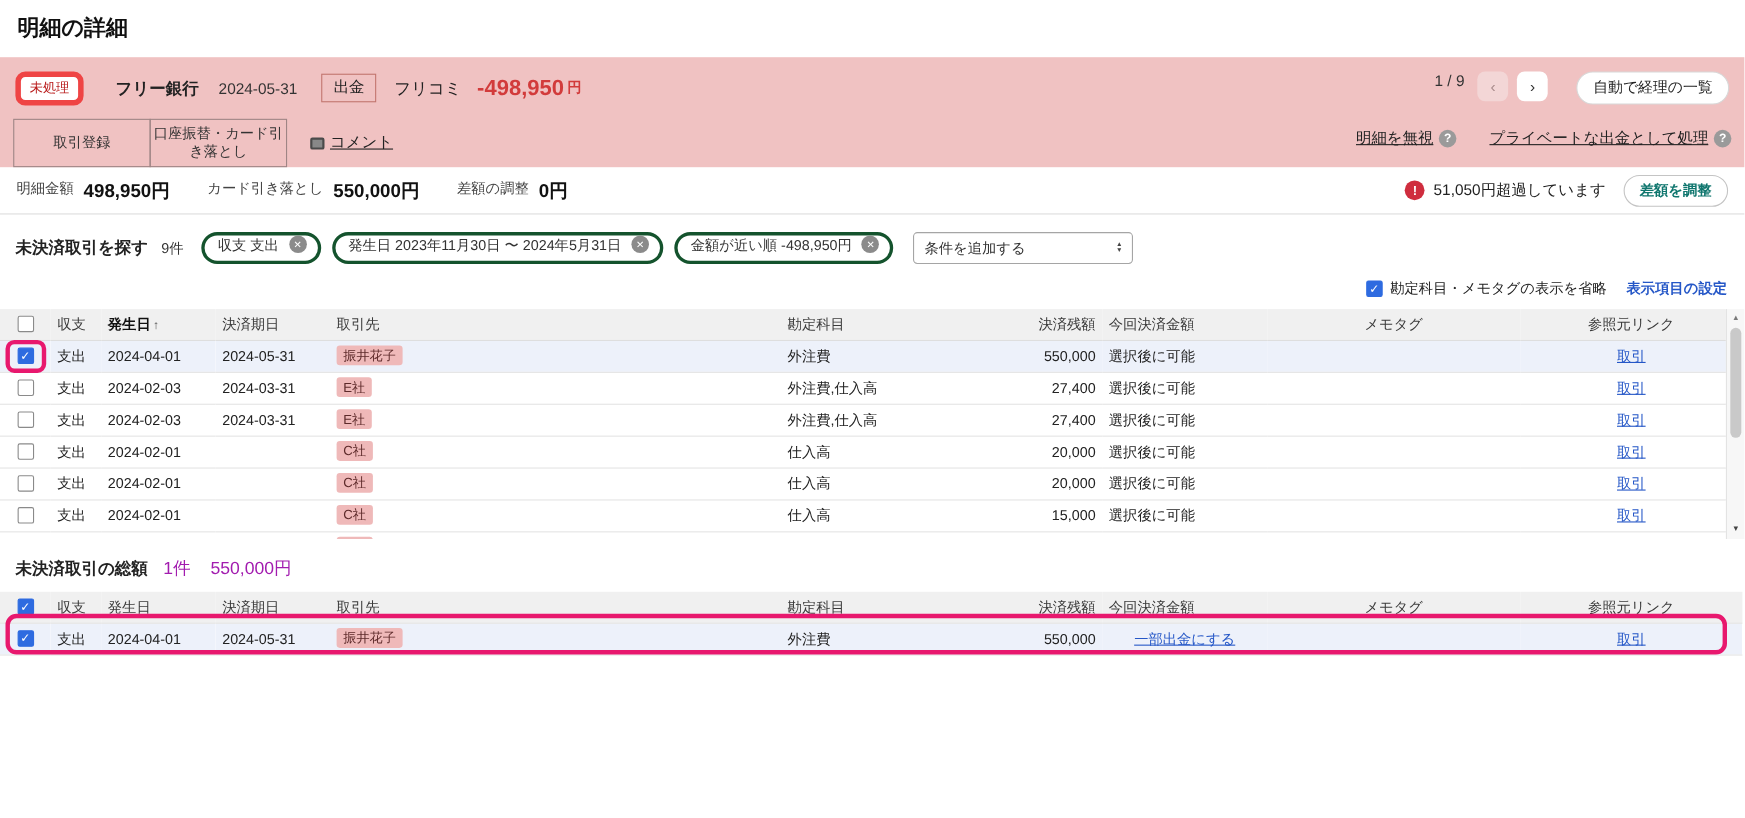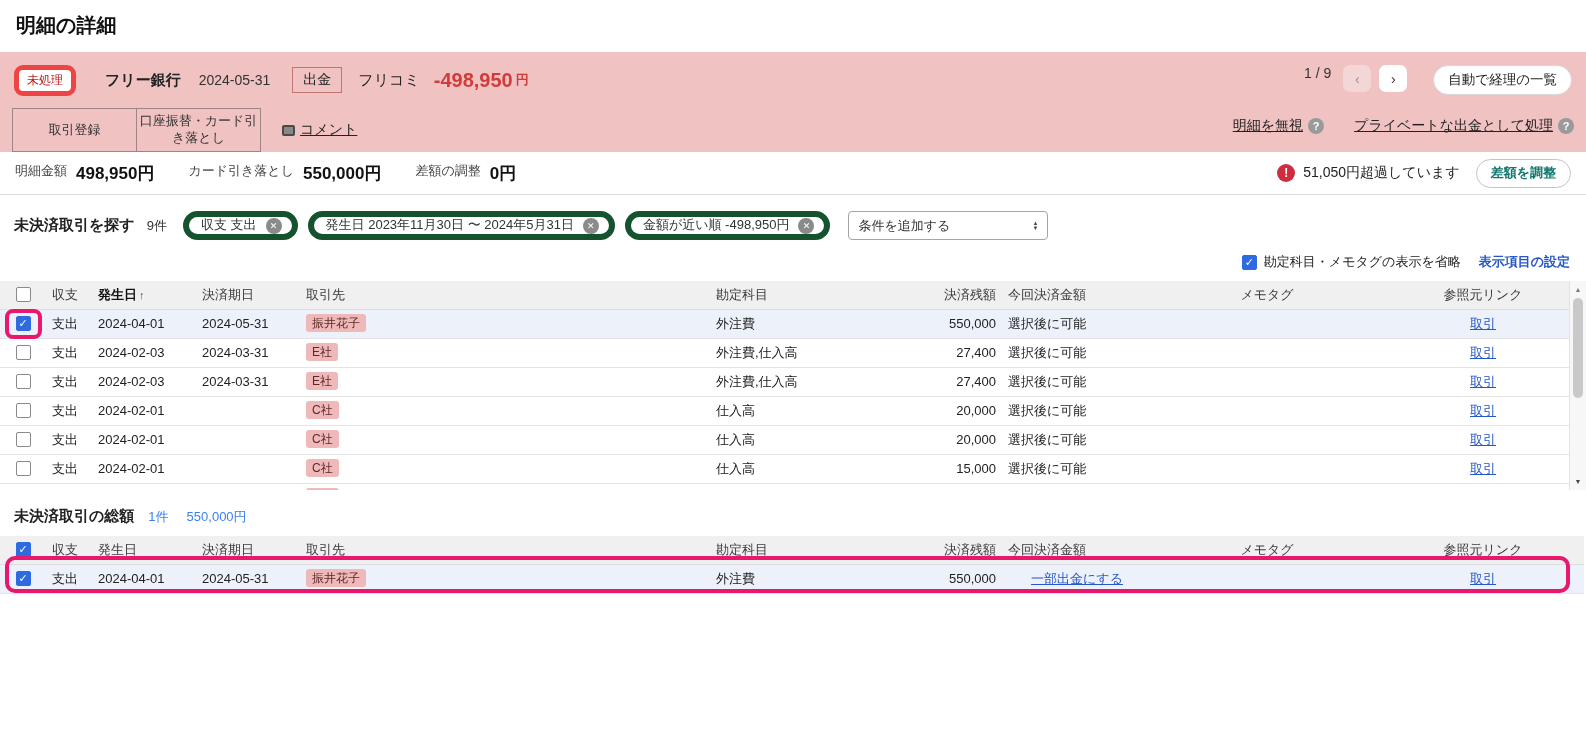--- a/index.html
+++ b/index.html
@@ -39,21 +39,21 @@
   .sum-value{font-size:17px;font-weight:bold;color:#111;margin-left:9px}
   .sum-group{display:flex;margin-right:34px}
   .summary-right{margin-left:auto;display:flex;align-items:center}
   .warn-icon{width:18px;height:18px;border-radius:50%;background:#cf2d3e;color:#fff;font-weight:bold;font-size:12px;display:flex;align-items:center;justify-content:center;margin-right:8px}
   .warn-text{font-size:14px;color:#222;margin-right:16px}
   .adjust-btn{height:29px;border-radius:15px;background:#fff;border:1px solid #c4c4c4;font-size:13px;font-weight:bold;color:#0f766e;padding:0 14px;font-family:"Liberation Sans",sans-serif;cursor:pointer}
   
   .filter-row{display:flex;align-items:center;padding:16px 14px 4px}
   .filter-title{font-size:15px;font-weight:bold;margin-right:12px}
   .filter-count{font-size:13px;color:#333;margin-right:16px}
-  .chip{display:inline-flex;align-items:flex-end;border:6px solid #14532d;border-radius:15px;background:#fff;height:29px;padding:0 10px 0 12px;font-size:13px;color:#333;margin-right:10px}
+  .chip{display:inline-flex;align-items:flex-start;border:3px solid #14532d;border-radius:15px;background:#fff;height:29px;padding:0 10px 0 12px;font-size:13px;color:#333;margin-right:10px}
   .chip-x{width:16px;height:16px;border-radius:50%;background:#8b8b8b;color:#fff;font-size:9px;display:inline-flex;align-items:center;justify-content:center;margin-left:9px;cursor:pointer}
   .cond-select{display:inline-flex;align-items:center;justify-content:space-between;border:1px solid #a5a5a5;border-radius:4px;background:#fff;height:29px;width:200px;padding:11px 9px;font-size:13px;color:#333;margin-left:8px;cursor:pointer}
   .updown{display:flex;flex-direction:column;line-height:5px;font-size:6px;color:#444}
   
   .options-row{display:flex;align-items:center;justify-content:flex-end;padding:9px 16px 8px;font-size:13px}
   .cb{width:15px;height:15px;border:1px solid #8a8a8a;border-radius:2px;background:#fff;display:flex;align-items:center;justify-content:center;font-size:11px;color:#fff;cursor:pointer}
   .cb.on{background:#2e6be0;border-color:#2e6be0}
   .options-row .cb{margin-right:7px}
   .blue-link{color:#2557c7;text-decoration:underline;font-size:13px}
   .settings-link{margin-left:18px;font-weight:bold;text-decoration:none}
@@ -78,21 +78,21 @@
   .sb-up,.sb-down{position:absolute;left:0;width:16px;height:15px;display:flex;align-items:center;justify-content:center;font-size:7px;color:#7a7a7a;cursor:pointer}
   .sb-up{top:1px}.sb-down{bottom:1px;color:#444}
   .sb-thumb{position:absolute;top:17px;left:3px;width:10px;height:100px;background:#c9c9c9;border-radius:5px;cursor:pointer}
   
   .anno{position:absolute;border:4px solid #e8186e;pointer-events:none;z-index:3}
   .anno-checkbox{left:5px;top:28px;width:37px;height:30px;border-radius:8px}
   .anno-row{left:5px;top:20px;right:16px;height:37px;border-radius:10px}
   
   .selected-title-row{display:flex;align-items:center;padding:17px 14px 10px}
   .selected-title{font-size:15px;font-weight:bold;margin-right:14px}
-  .selected-meta{font-size:13px;color:#3b82f6;margin-right:18px}
+  .selected-meta{font-size:16px;color:#a21caf;margin-right:18px}
   .sel-table-area{position:relative;width:1586px}
 </style>
 </head>
 <body>
 
 <div class="page-title">明細の詳細</div>
 
 <div class="banner">
   <div class="banner-row1">
     <span class="badge-unprocessed">未処理</span>

